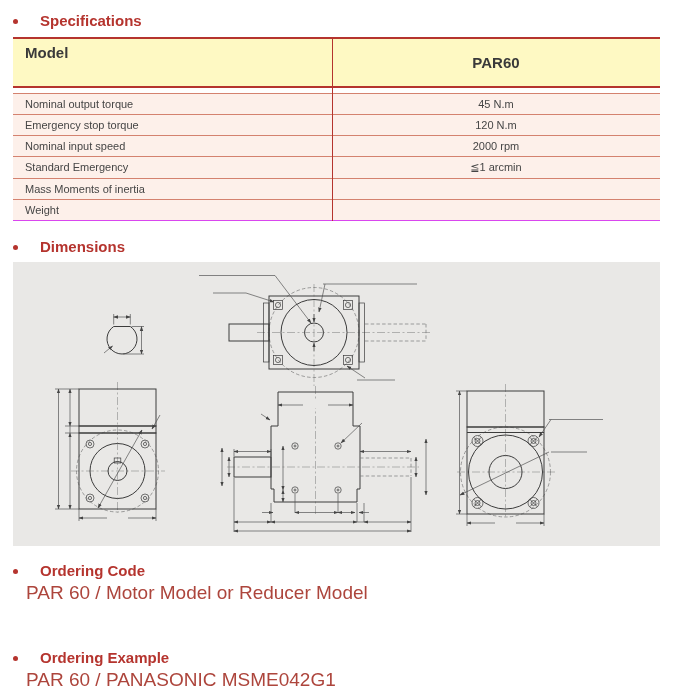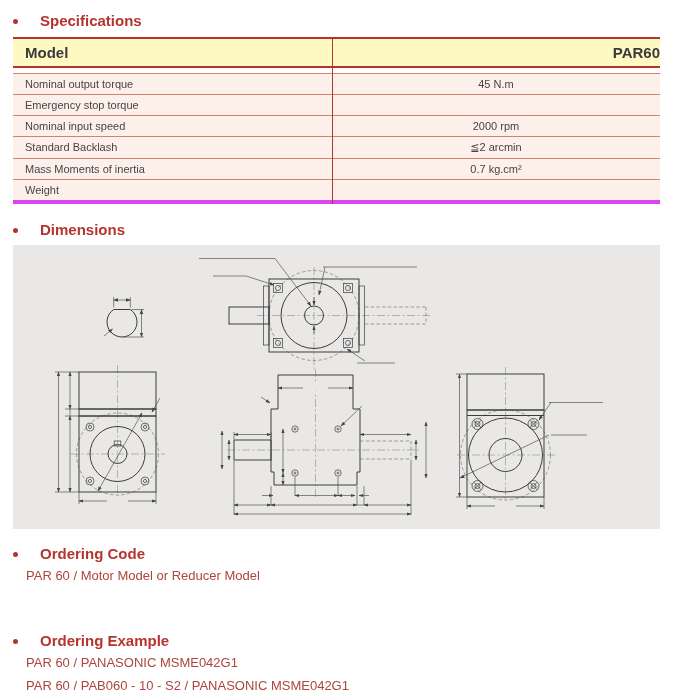--- a/index.html
+++ b/index.html
@@ -7,44 +7,44 @@
   .page { padding:12px 13px 0 13px; }
 
   .section-title { display:flex; align-items:center; gap:22px; color:#b5342e; font-weight:bold; font-size:15px; line-height:18px; }
   .bullet { width:5px; height:5px; background:#b5342e; border-radius:50%; flex:0 0 auto; }
 
   
   .spec-table { margin-top:7px; position:relative; }
   .tdivider { position:absolute; left:49.3%; top:0; bottom:0; width:1px; background:#b5342e; }
   .thead { display:flex; background:#fef9c3; border-top:2px solid #b5342e; border-bottom:2px solid #b5342e; font-weight:bold; font-size:15px; color:#3a3a3a; }
   .thead .c1 { width:49.3%; padding:5px 12px 5px 12px; box-sizing:border-box; }
-  .thead .c2 { flex:1; text-align:right; padding:5px 0; }
+  .thead .c2 { flex:1; text-align:center; padding:15px 0; }
   .tgap { height:5px; background:#ffffff; }
-  .tbody { border-top:1px solid #d4826f; border-bottom:4px solid #d946ef; }
+  .tbody { border-top:1px solid #d4826f; border-bottom:1px solid #d946ef; }
   .trow { display:flex; background:#fdf0ea; border-bottom:1px solid #d4826f; font-size:11px; color:#454545; }
   .trow:last-child { border-bottom:none; }
   .trow .c1 { width:49.3%; padding:4px 12px; box-sizing:border-box; }
   .trow .c2 { flex:1; text-align:center; padding:4px 16px; }
 
   
   .dim-section { margin-top:17px; }
   .dim-panel { margin-top:6px; background:#e9e8e6; width:647px; height:284px; }
   svg text { fill:#3a3a3a; font-family:"DejaVu Sans Mono", monospace; font-size:6.5px; }
   svg text.lbl { font-size:7px; }
   .obj { fill:none; stroke:#3c3c3c; stroke-width:1; }
   .thin { fill:none; stroke:#3c3c3c; stroke-width:0.7; }
   .dim { fill:none; stroke:#555555; stroke-width:0.7; }
   .cl  { fill:none; stroke:#8a8a8a; stroke-width:0.6; stroke-dasharray:8 2.5 2 2.5; }
   .ph  { fill:none; stroke:#787878; stroke-width:0.7; stroke-dasharray:3.5 2.2; }
   .bgr { fill:#e9e8e6; stroke:none; }
 
   
   .ordering-code { margin-top:16px; }
   .ordering-example { margin-top:46px; }
-  .ordering-line { color:#ad453c; font-size:13px; line-height:20px; margin-left:13px; margin-top:3px; }
+  .ordering-line { color:#ad453c; font-size:19px; line-height:20px; margin-left:13px; margin-top:3px; }
 </style>
 </head>
 <body>
 
 <div class="page">
 
   <div>
     <div class="section-title">
       <span class="bullet"></span>
       <span>Specifications</span>
@@ -56,32 +56,32 @@
         <div class="c2">PAR60</div>
       </div>
       <div class="tgap"></div>
       <div class="tbody">
         <div class="trow">
           <div class="c1">Nominal output torque</div>
           <div class="c2">45 N.m</div>
         </div>
         <div class="trow">
           <div class="c1">Emergency stop torque</div>
+          <div class="c2">120 N.m</div>
         </div>
         <div class="trow">
           <div class="c1">Nominal input speed</div>
           <div class="c2">2000 rpm</div>
         </div>
         <div class="trow">
-          <div class="c1">Standard Backlash</div>
-          <div class="c2">≦2 arcmin</div>
+          <div class="c1">Standard Emergency</div>
+          <div class="c2">≦1 arcmin</div>
         </div>
         <div class="trow">
           <div class="c1">Mass Moments of inertia</div>
-          <div class="c2">0.7 kg.cm²</div>
         </div>
         <div class="trow">
           <div class="c1">Weight</div>
         </div>
       </div>
     </div>
   </div>
 
   <div class="dim-section">
     <div class="section-title">

